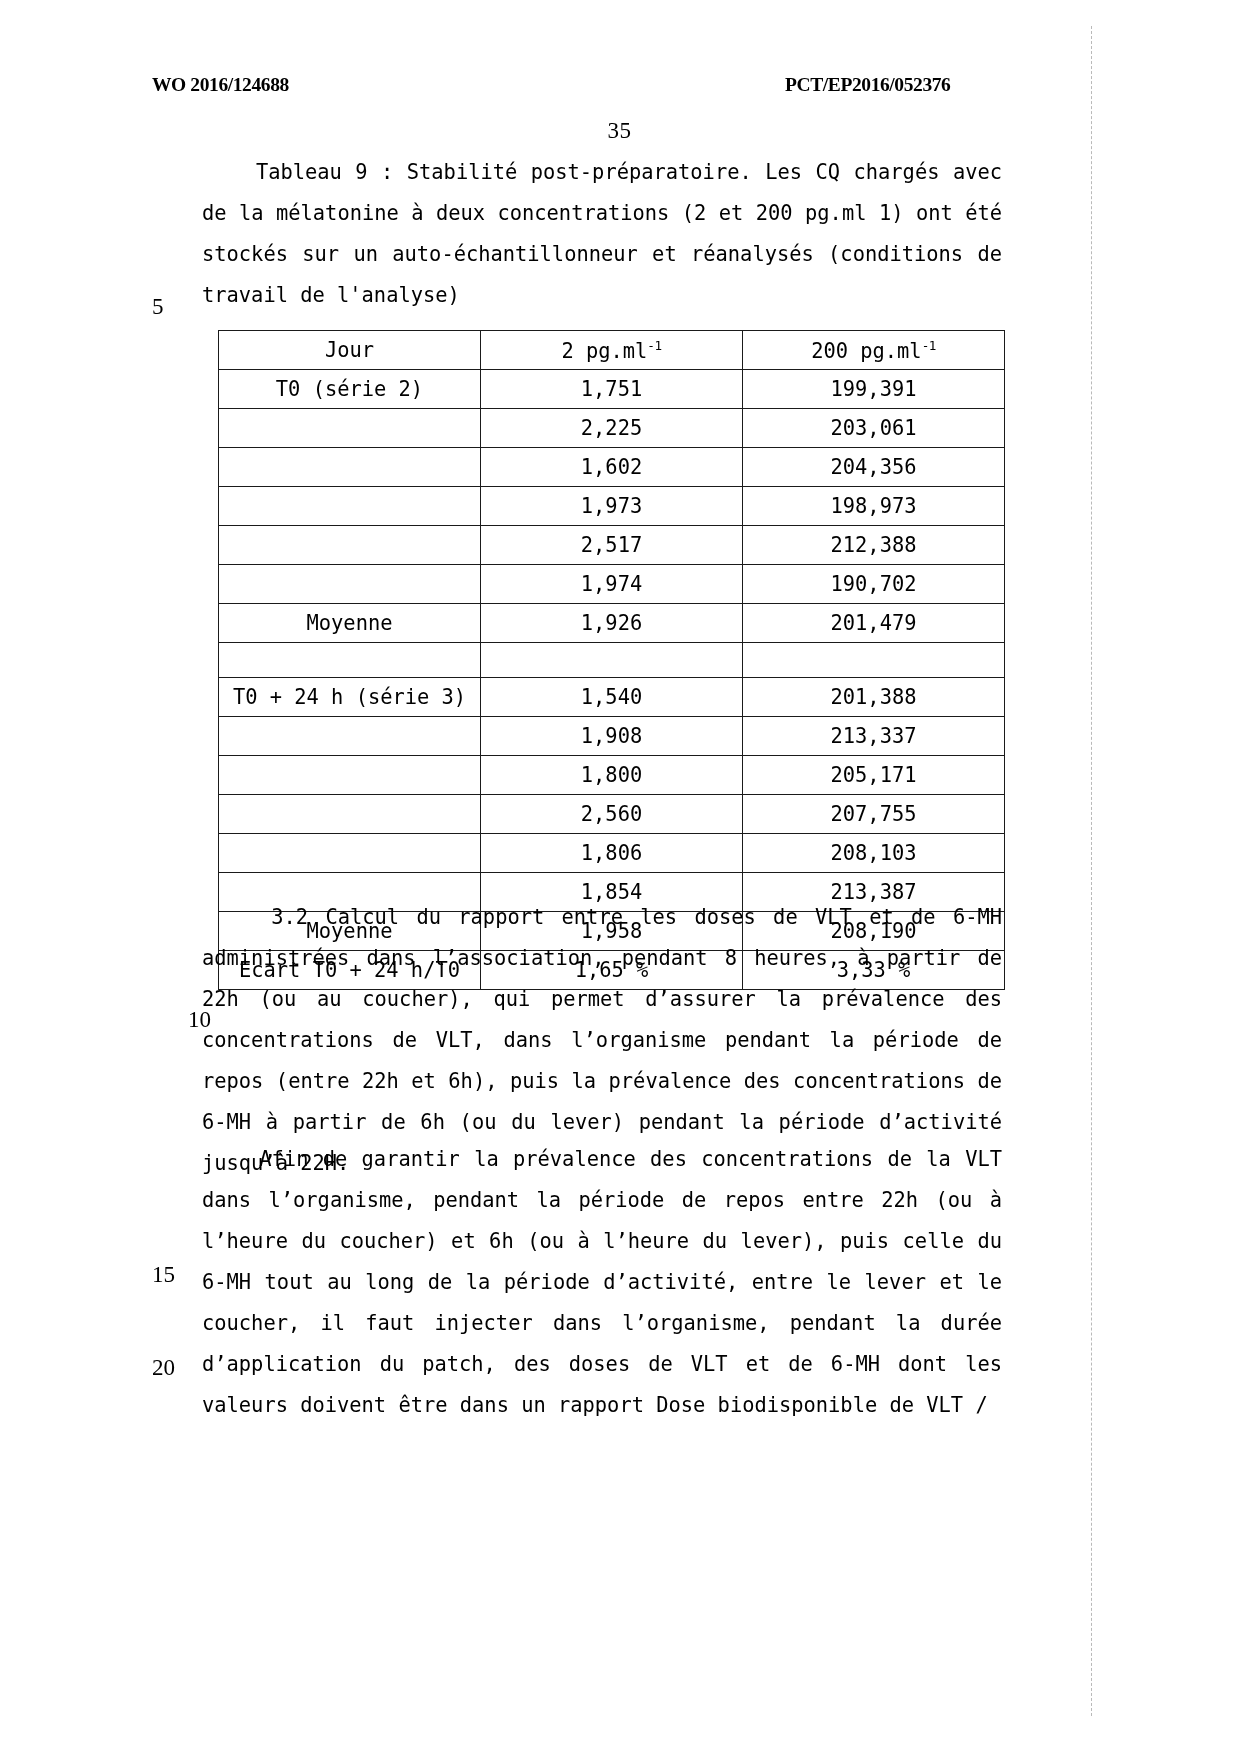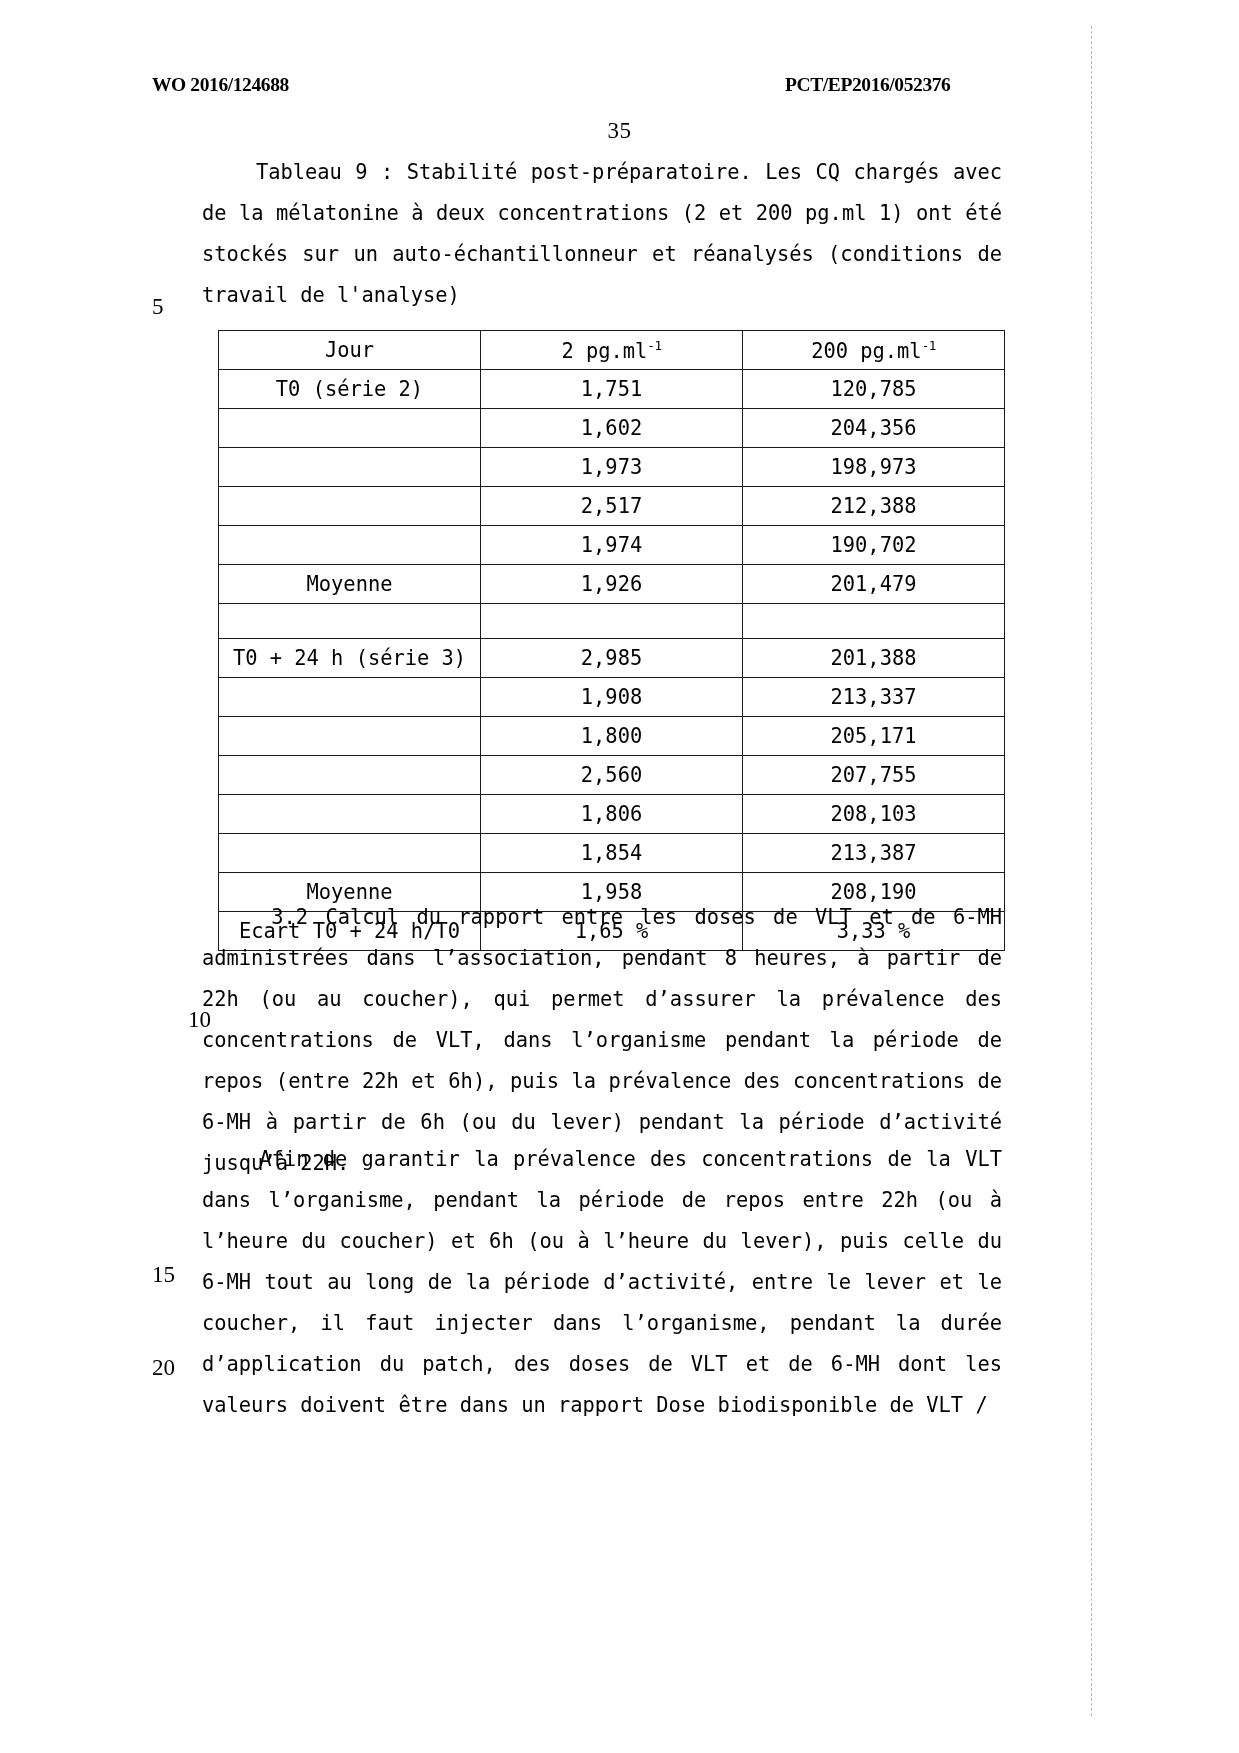--- a/index.html
+++ b/index.html
@@ -150,21 +150,26 @@
         </colgroup>
       <tbody>
         <tr>
           <td>Jour</td>
           <td><span>2 pg.ml</span><sup class="exp">-1</sup></td>
           <td><span>200 pg.ml</span><sup class="exp">-1</sup></td>
         </tr>
       <tr>
             <td>T0 (série 2)</td>
             <td>1,751</td>
-            <td>120,785</td>
+            <td>199,391</td>
+          </tr>
+          <tr>
+            <td></td>
+            <td>2,225</td>
+            <td>203,061</td>
           </tr>
           <tr>
             <td></td>
             <td>1,602</td>
             <td>204,356</td>
           </tr>
           <tr>
             <td></td>
             <td>1,973</td>
             <td>198,973</td>
@@ -184,21 +189,21 @@
             <td>1,926</td>
             <td>201,479</td>
           </tr>
           <tr class="spacer">
             <td></td>
             <td></td>
             <td></td>
           </tr>
           <tr>
             <td>T0 + 24 h (série 3)</td>
-            <td>2,985</td>
+            <td>1,540</td>
             <td>201,388</td>
           </tr>
           <tr>
             <td></td>
             <td>1,908</td>
             <td>213,337</td>
           </tr>
           <tr>
             <td></td>
             <td>1,800</td>

